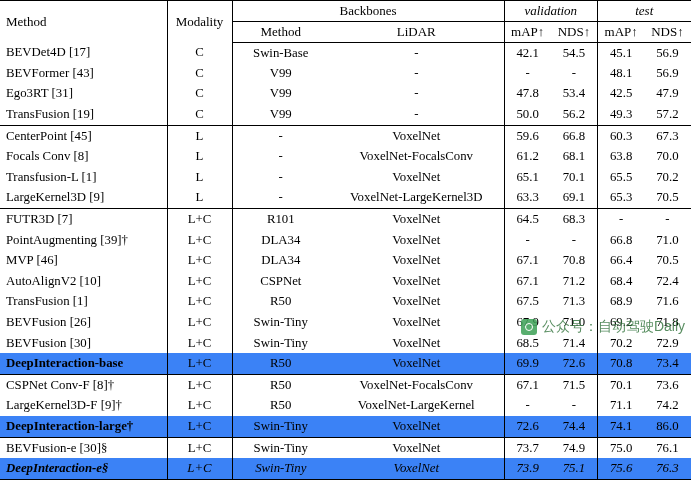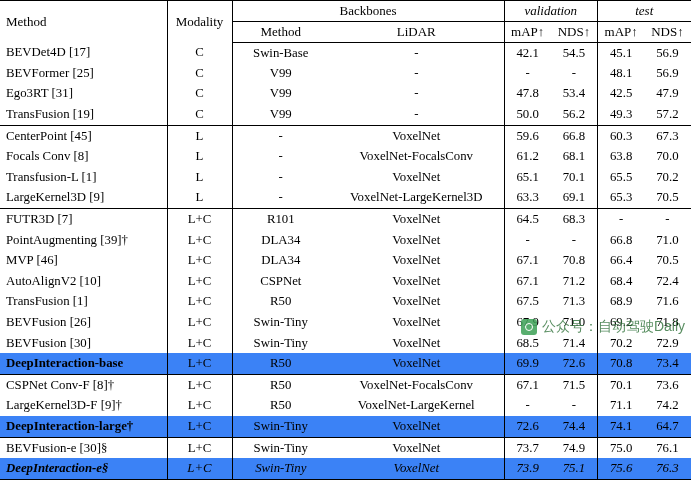--- a/index.html
+++ b/index.html
@@ -145,21 +145,21 @@
           <td class="method"><span>BEVDet4D</span> <span class="cite">[17]</span></td>
           <td class="c vline-l vline-r">C</td>
           <td class="c ">Swin-Base</td>
           <td class="c ">-</td>
           <td class="c vline-l">42.1</td>
           <td class="c ">54.5</td>
           <td class="c vline-l">45.1</td>
           <td class="c vline-r">56.9</td>
         </tr>
         <tr>
-          <td class="method"><span>BEVFormer</span> <span class="cite">[25]</span></td>
+          <td class="method"><span>BEVFormer</span> <span class="cite">[43]</span></td>
           <td class="c vline-l vline-r">C</td>
           <td class="c ">V99</td>
           <td class="c ">-</td>
           <td class="c vline-l">-</td>
           <td class="c ">-</td>
           <td class="c vline-l">48.1</td>
           <td class="c vline-r">56.9</td>
         </tr>
         <tr>
           <td class="method"><span>Ego3RT</span> <span class="cite">[31]</span></td>
@@ -322,21 +322,21 @@
           <td class="c vline-r">74.2</td>
         </tr>
         <tr class="rowshade">
           <td class="method hline"><span class="bold">DeepInteraction-large</span><span class="bold">†</span></td>
           <td class="c vline-l vline-r hline bold">L+C</td>
           <td class="c  hline bold">Swin-Tiny</td>
           <td class="c  hline bold">VoxelNet</td>
           <td class="c vline-l hline bold">72.6</td>
           <td class="c  hline bold">74.4</td>
           <td class="c vline-l hline bold">74.1</td>
-          <td class="c vline-r hline bold">64.7</td>
+          <td class="c vline-r hline bold">86.0</td>
         </tr>
         <tr>
           <td class="method"><span>BEVFusion-e</span> <span class="cite">[30]</span><span>§</span></td>
           <td class="c vline-l vline-r">L+C</td>
           <td class="c ">Swin-Tiny</td>
           <td class="c ">VoxelNet</td>
           <td class="c vline-l">73.7</td>
           <td class="c ">74.9</td>
           <td class="c vline-l">75.0</td>
           <td class="c vline-r">76.1</td>

